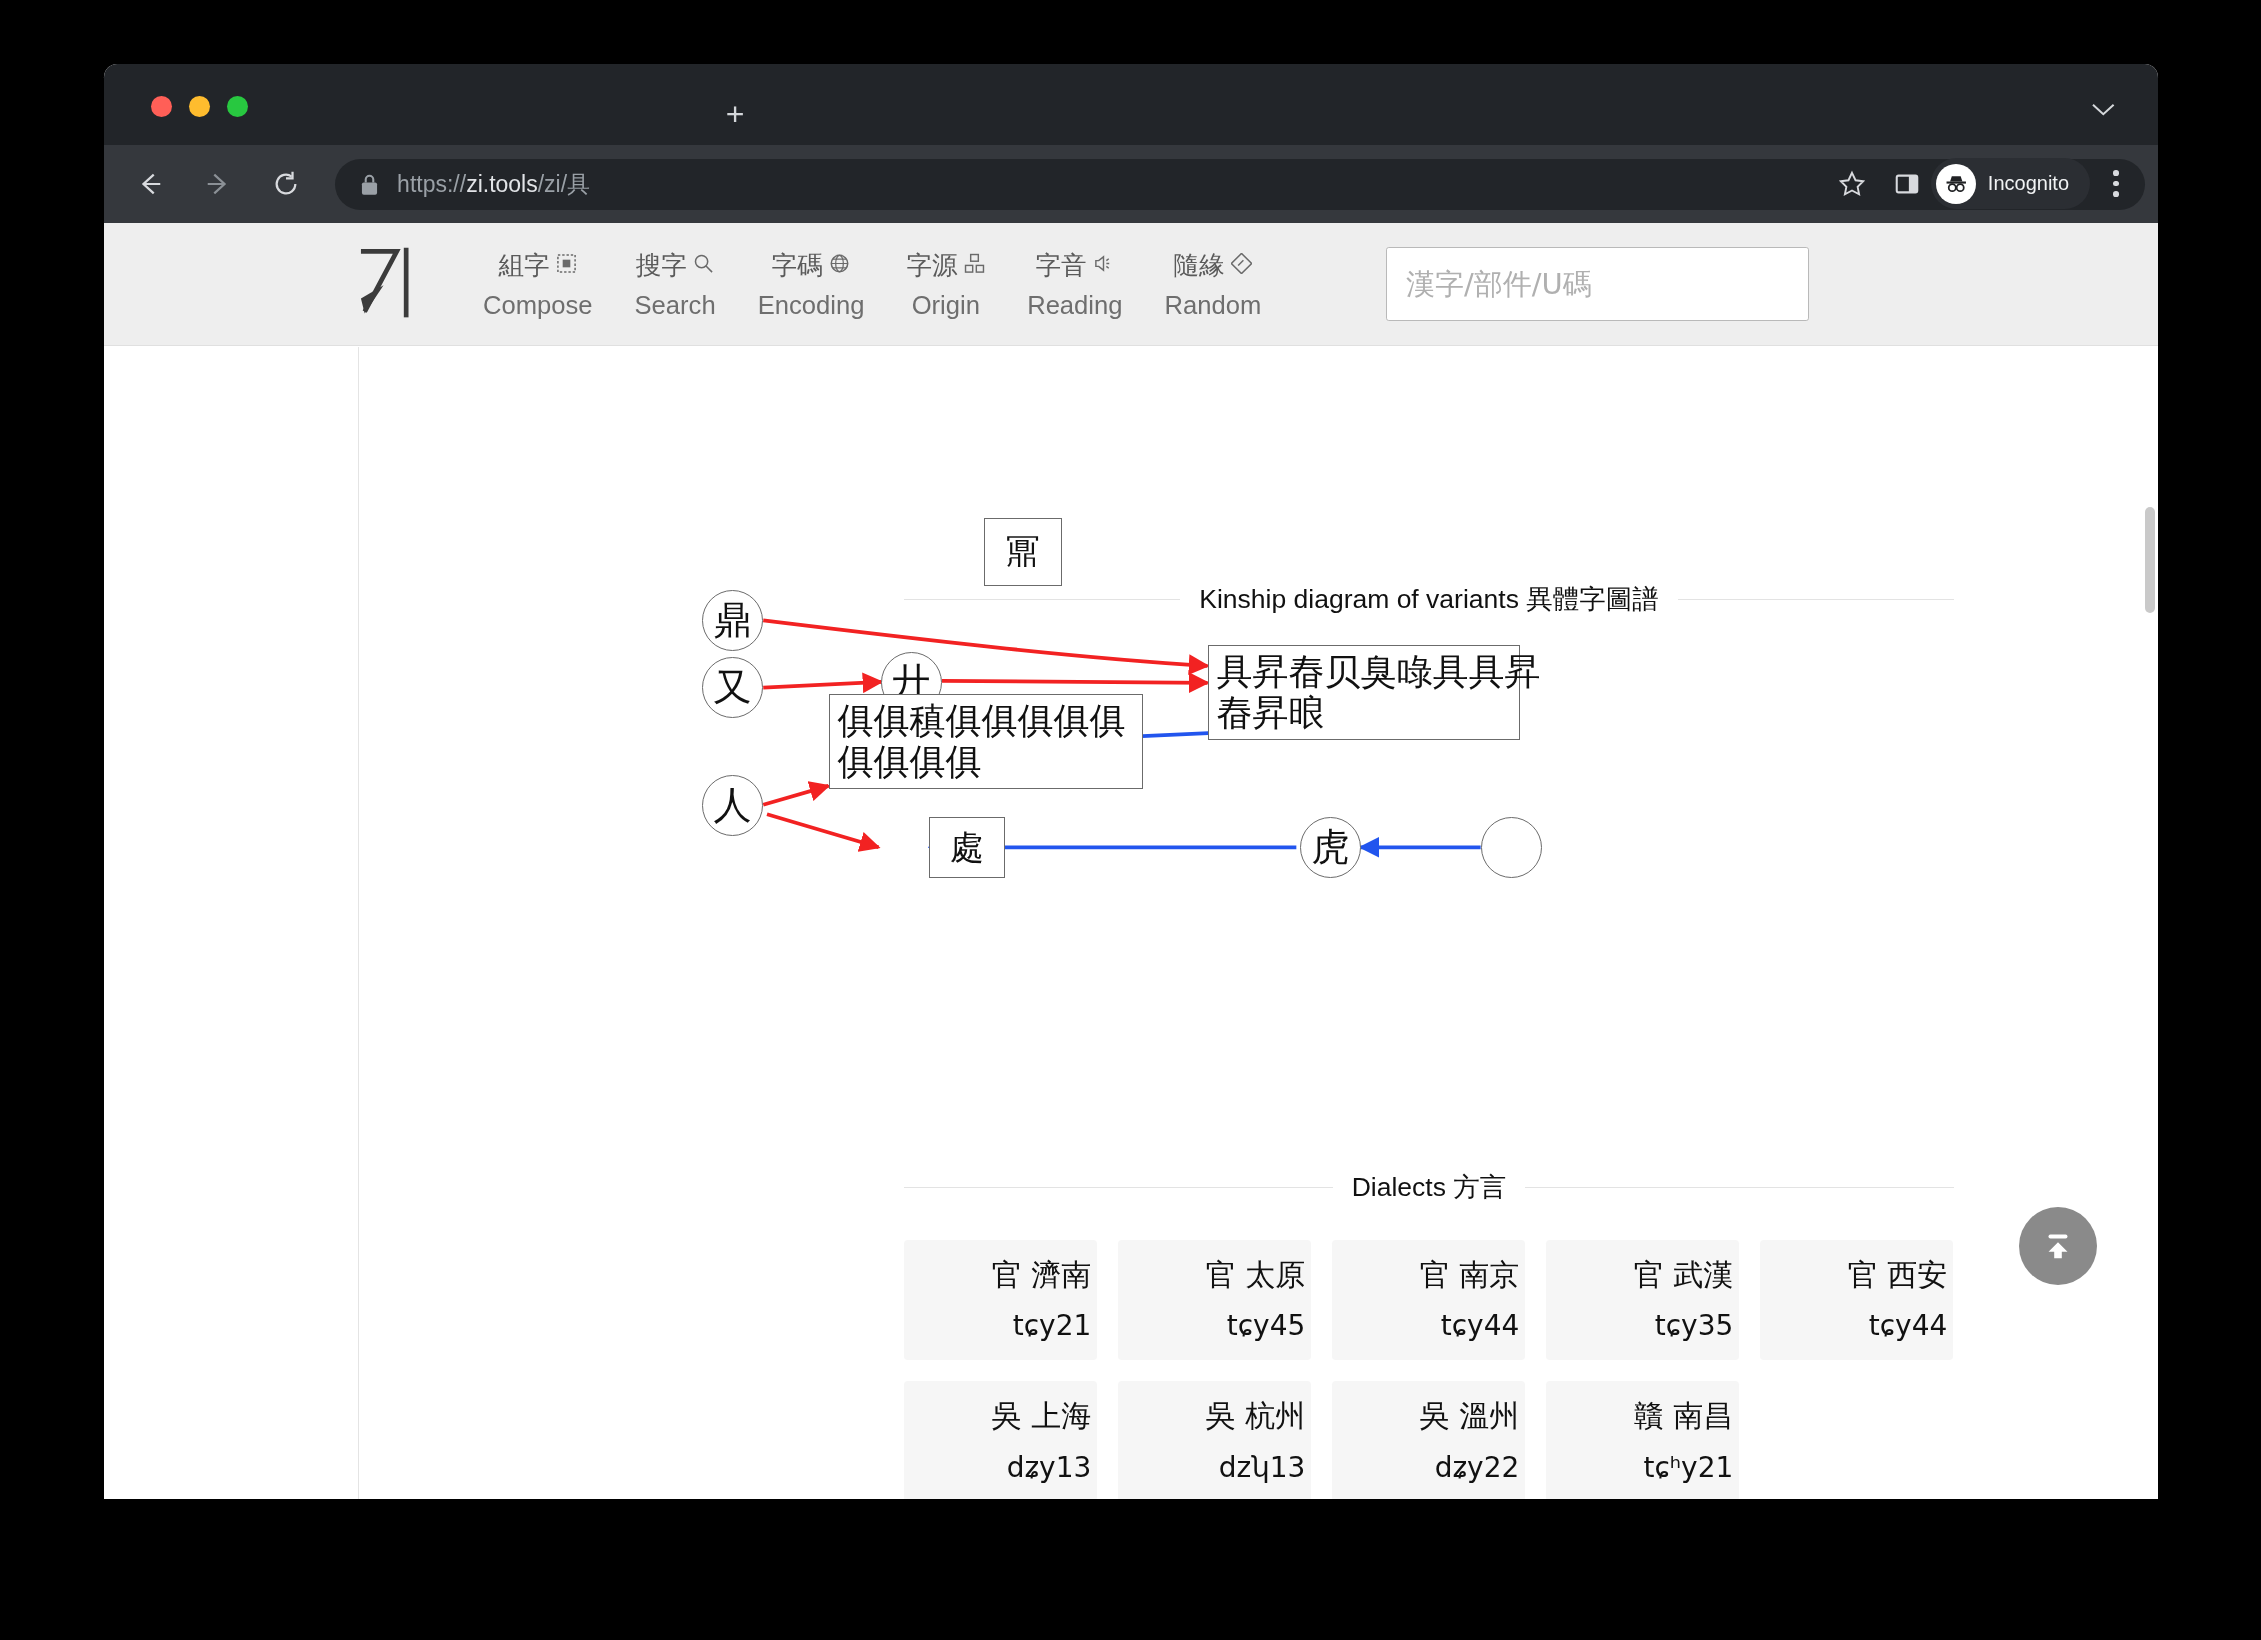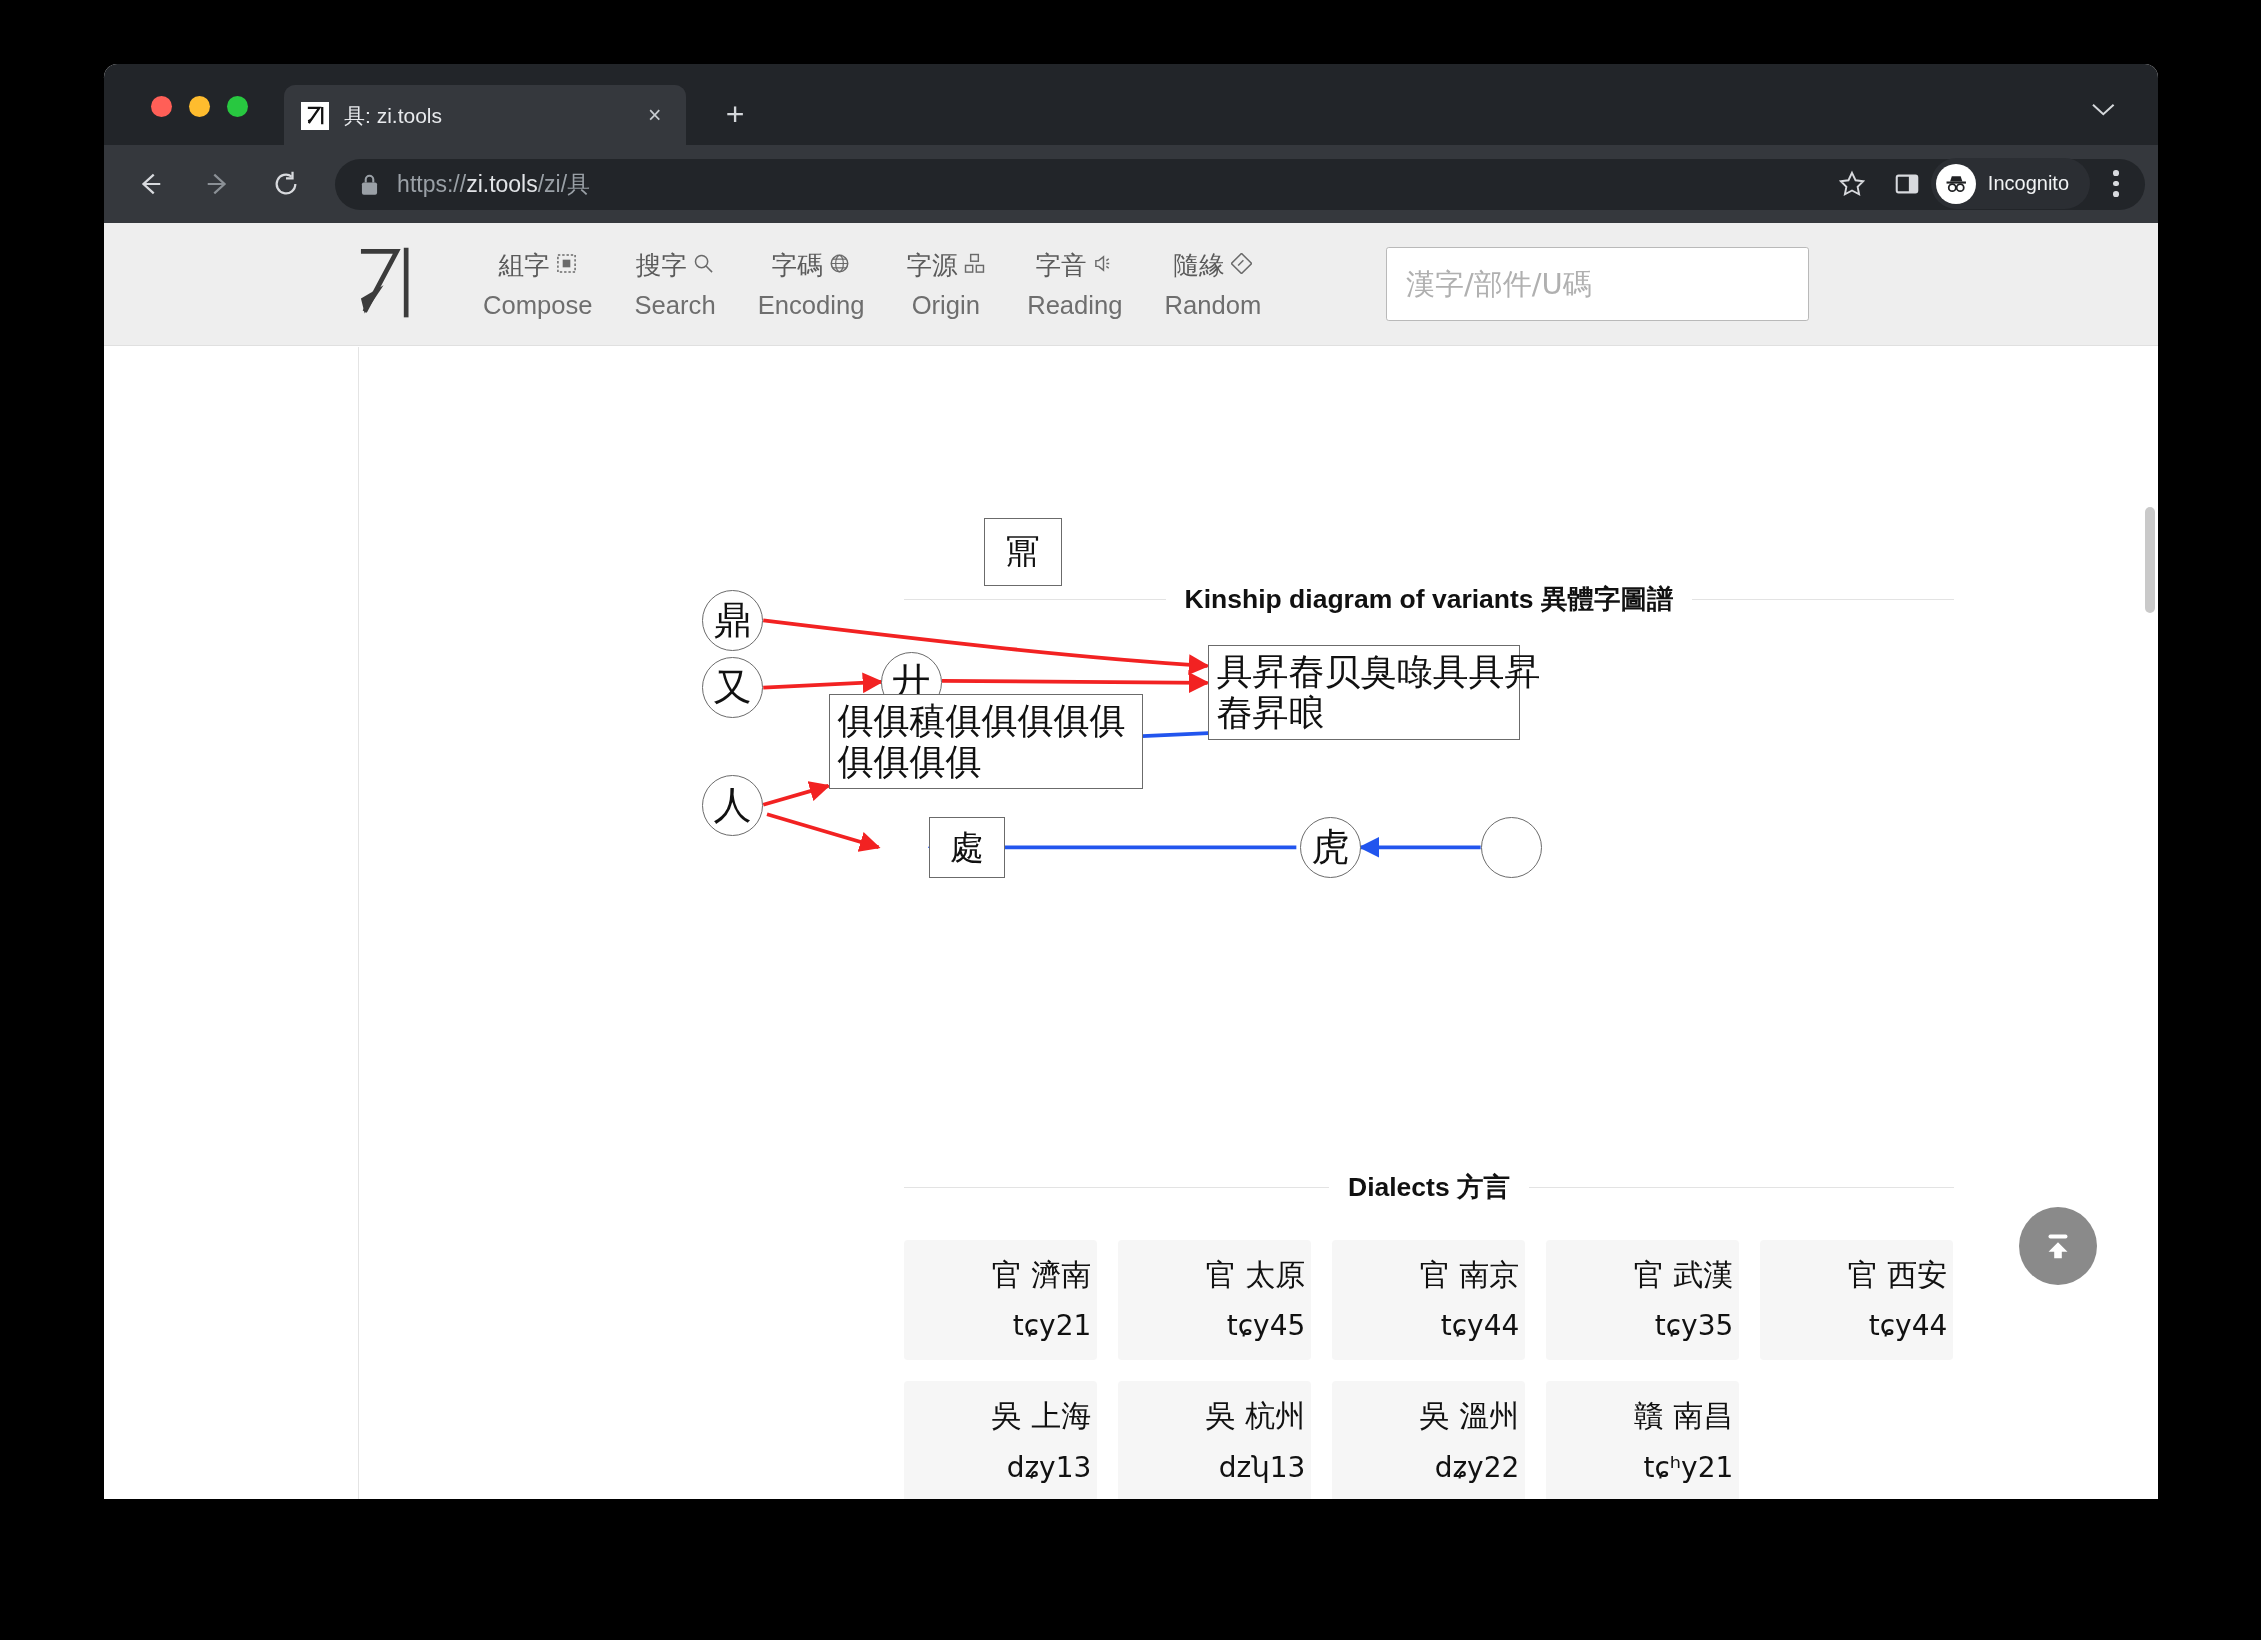--- a/index.html
+++ b/index.html
@@ -214,21 +214,21 @@
   }
 
   
   .section-title-row {
     position: absolute;
     display: flex; align-items: center;
     gap: 19px;
   }
   .section-rule { height: 0.9px; background: #e3e3e3; flex: 1 1 auto; }
   .section-title {
-    font-size: 26.5px; font-weight: bold; color: #111;
+    font-size: 26.5px; font-weight: normal; color: #111;
     white-space: nowrap;
     font-family: "Liberation Sans", sans-serif;
   }
 
   
   #kinship-diagram {
     position: absolute;
     left: 568px; top: 284px;
     width: 1088px; height: 397px;
   }
@@ -320,31 +320,20 @@
 
 <div id="browser-window">
 
   <div id="tab-strip">
     <div id="traffic-lights">
       <div class="traffic-light tl-red"></div>
       <div class="traffic-light tl-yellow"></div>
       <div class="traffic-light tl-green"></div>
     </div>
 
-    <div id="browser-tab">
-      <div id="tab-favicon">
-        <svg width="23" height="23" viewBox="0 0 24 24" aria-hidden="true">
-          <path d="M4 4 L16 4 L5 20" stroke="#111" stroke-width="2.4" fill="none"></path>
-          <path d="M4 17 L11 13 L5 20 Z" fill="#111"></path>
-          <path d="M19 3 L19 21" stroke="#111" stroke-width="2.4"></path>
-        </svg>
-      </div>
-      <span id="tab-title">具: zi.tools</span>
-      <span id="tab-close">×</span>
-    </div>
 
     <div id="new-tab-button">+</div>
     <div id="window-chevron">
       <svg width="24.6" height="15" viewBox="0 0 26 16" aria-hidden="true">
         <path d="M2 3 L13 13 L24 3" stroke="#d4d7da" stroke-width="2.2" fill="none"></path>
       </svg>
     </div>
   </div>
 
   <div id="browser-toolbar">

